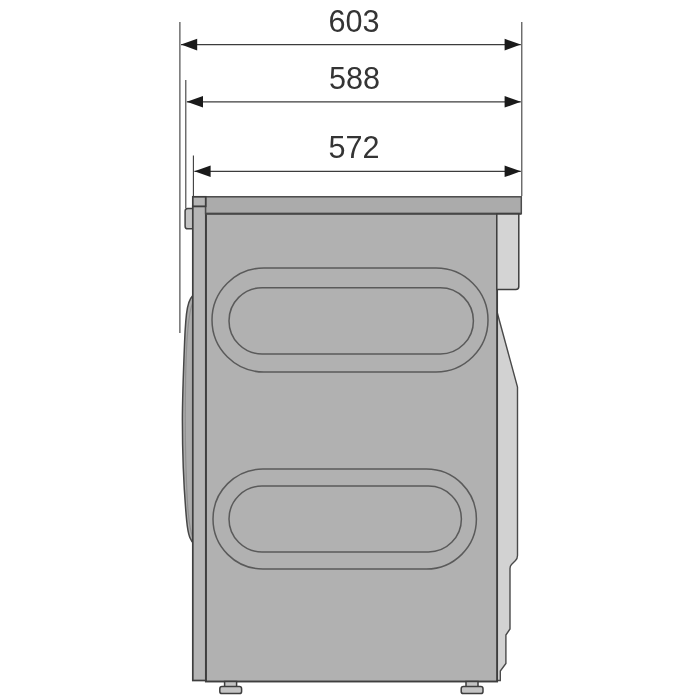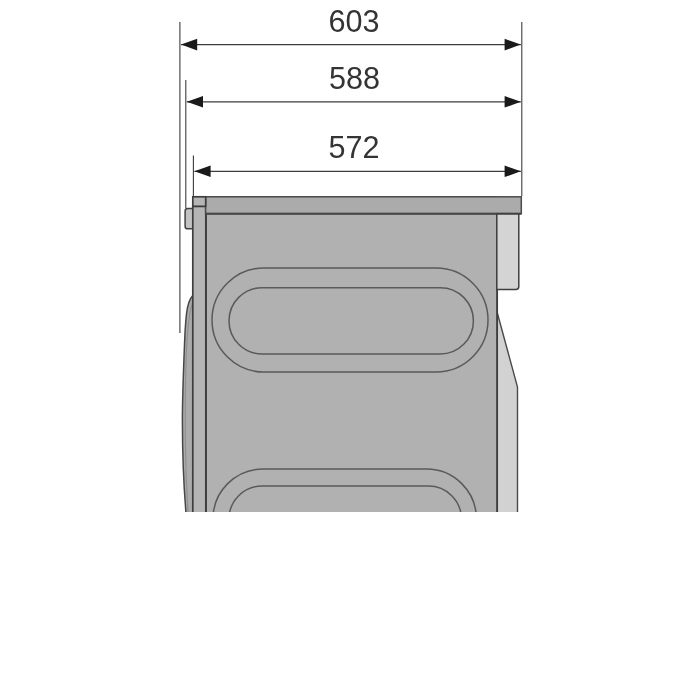--- a/index.html
+++ b/index.html
@@ -1,16 +1,16 @@
 <!DOCTYPE html>
 <html><head>
 <meta charset="utf-8">
 <style>
   html,body{margin:0;padding:0;background:#ffffff;}
-  .wrap{width:700px;height:512px;position:relative;}
+  .wrap{width:700px;height:700px;position:relative;}
   text{font-family:"Liberation Sans",sans-serif;fill:#343434;}
 </style>
 </head>
 <body>
 <div class="wrap">
 <svg width="700" height="700" viewBox="0 0 700 700" xmlns="http://www.w3.org/2000/svg">
 
   <rect x="0" y="0" width="700" height="700" fill="#ffffff"></rect>
 
   <path d="M 496.8 311 L 517.5 387 L 517.5 555.5 Q 517.5 558.5 515.5 560.5 L 511.5 564.5 Q 510 566 510 568.5 L 510 629 L 505.9 635 L 505.9 663.5 L 500.3 671 L 500.3 680.5 L 496 680.5 Z" fill="#d2d2d2" stroke="#4a4a4a" stroke-width="1.4"></path>

